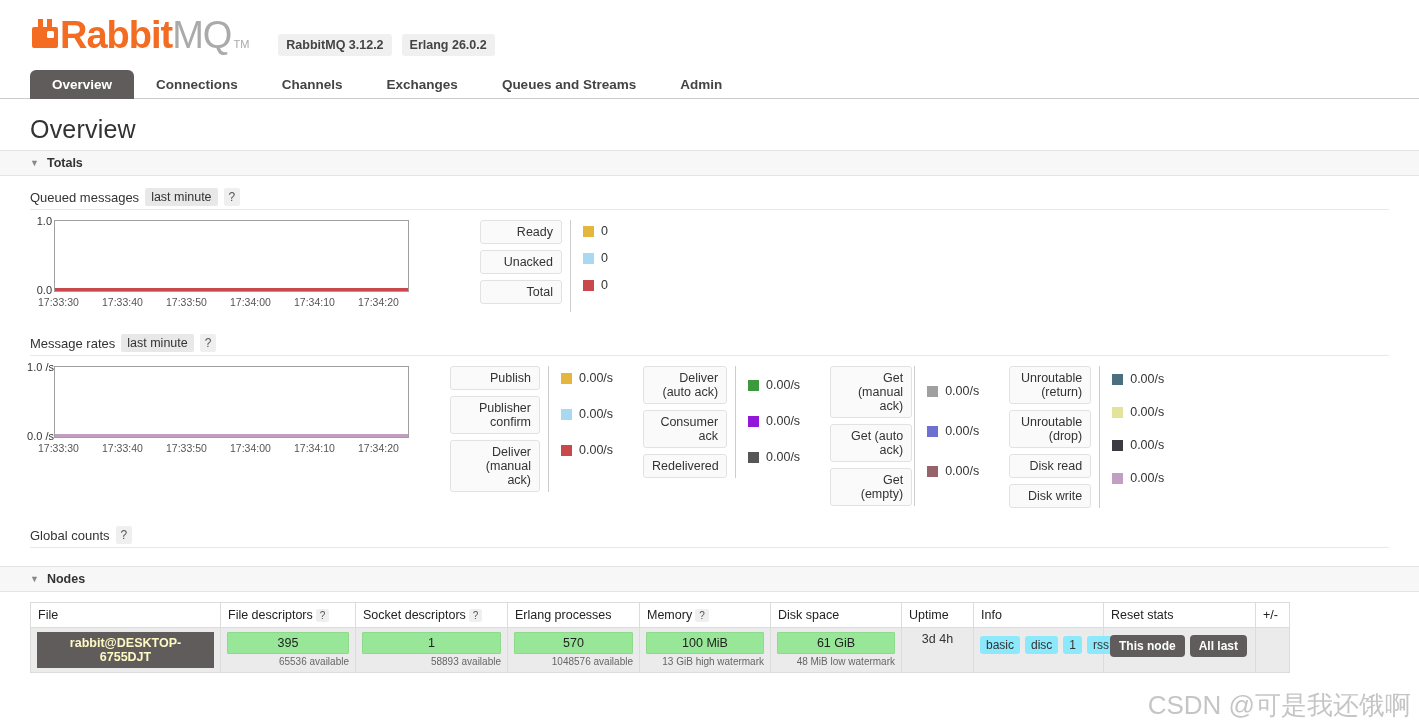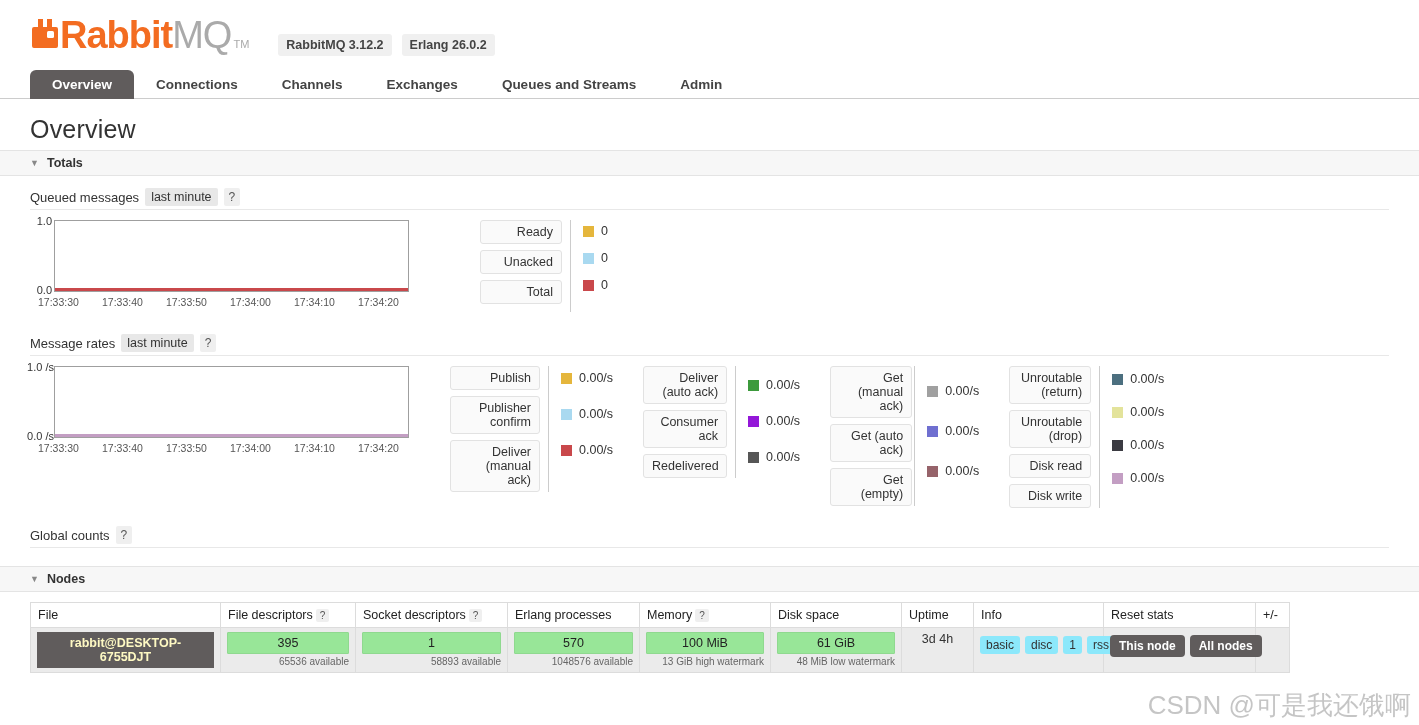--- a/index.html
+++ b/index.html
@@ -438,21 +438,21 @@
             <div class="info-badges">
               <span class="info-badge">basic</span>
               <span class="info-badge">disc</span>
               <span class="info-badge">1</span>
               <span class="info-badge">rss</span>
             </div>
           </td>
           <td>
             <div class="reset-btns">
               <span class="reset-btn">This node</span>
-              <span class="reset-btn">All nodes</span>
+              <span class="reset-btn">All last</span>
             </div>
           </td>
           <td></td>
         </tr>
       </tbody>
     </table>
   </div>
 
   <div class="watermark">CSDN @可是我还饿啊</div>
 

